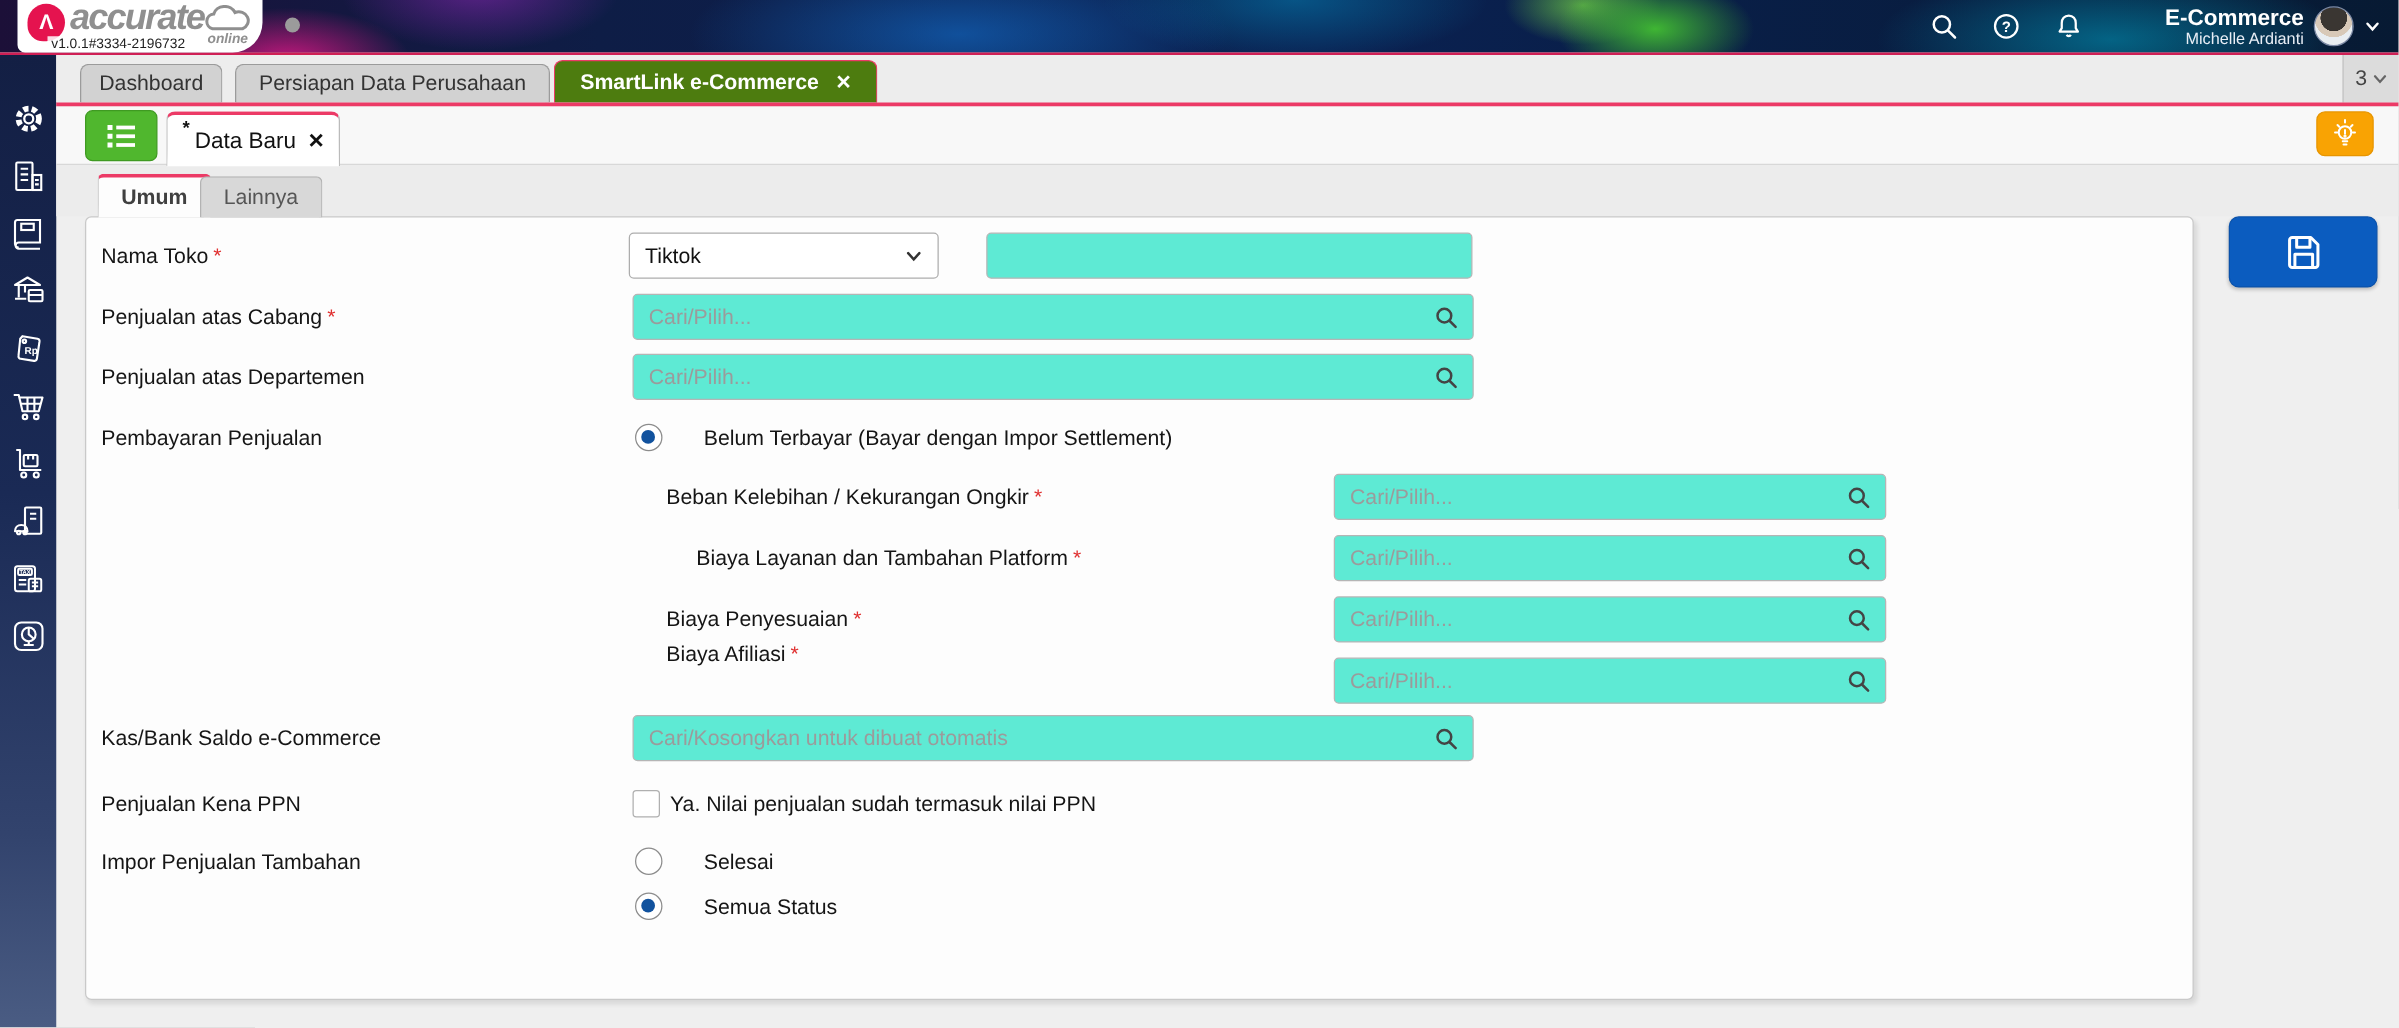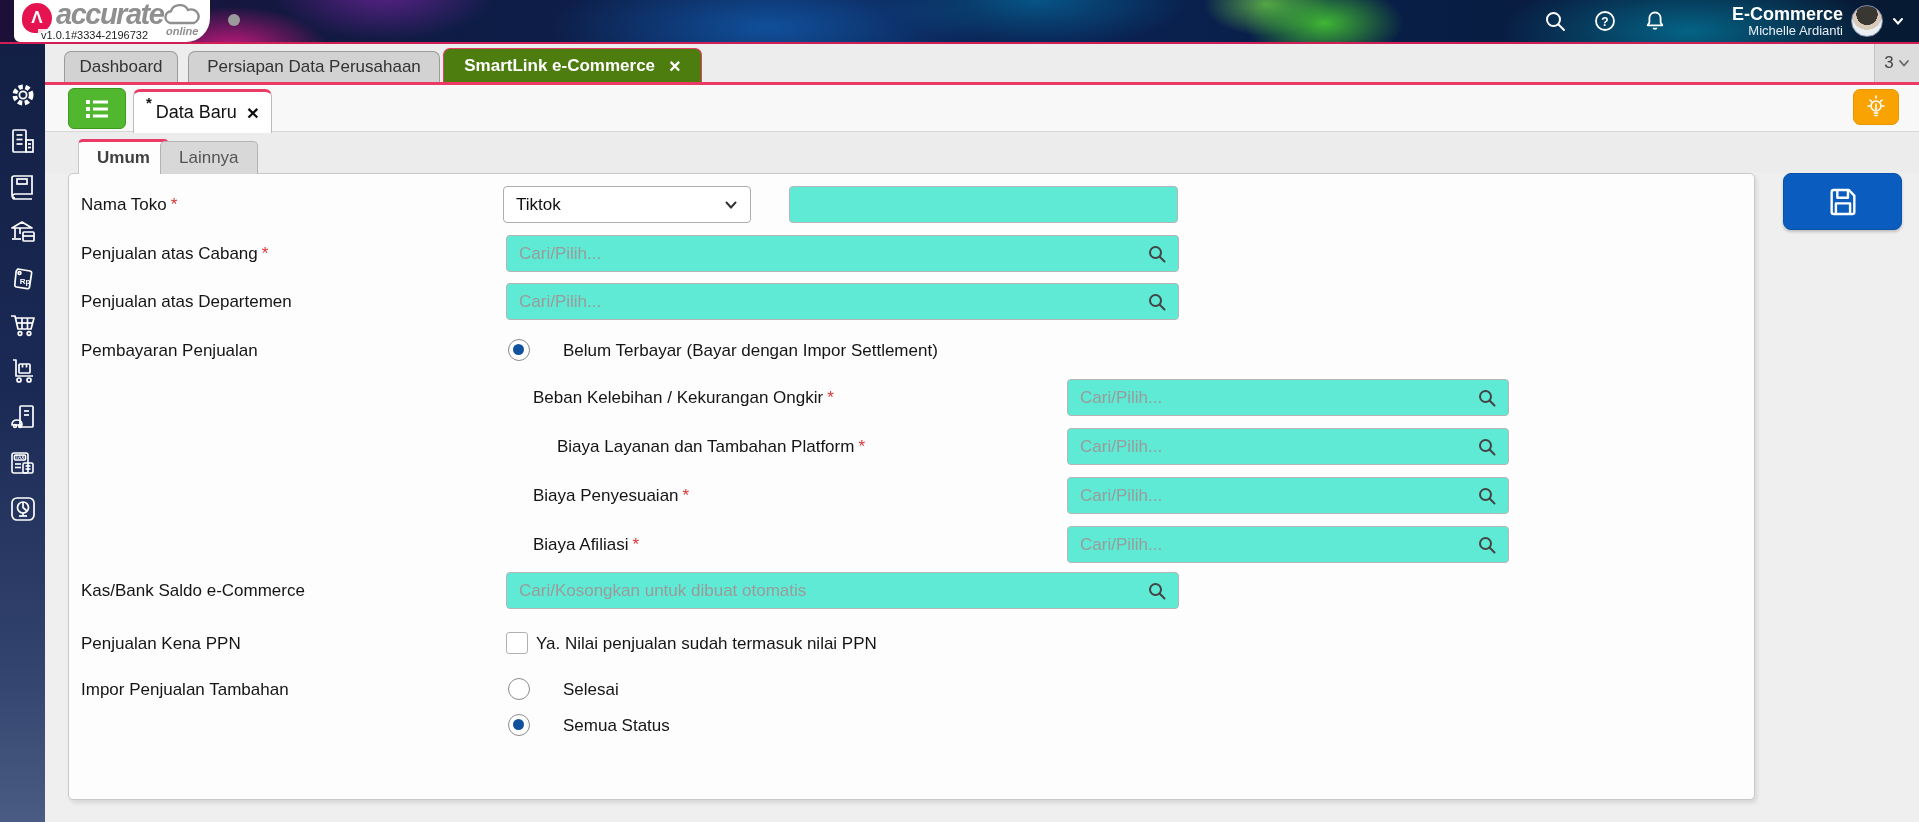--- a/index.html
+++ b/index.html
@@ -408,21 +408,21 @@
 
     <div class="flabel" style="left:464px; top:312px;">
       <span>Biaya Penyesuaian</span><span class="req">*</span>
     </div>
     <input class="tinput" style="left: 998px; top: 303px; width: 442px;" placeholder="Cari/Pilih...">
     <svg class="mag" style="left:1408px; top:312px;" viewBox="0 0 20 20" fill="none" stroke="#444" stroke-width="2" stroke-linecap="round">
         <circle cx="8.5" cy="8.5" r="5.5"></circle>
         <line x1="12.8" y1="12.8" x2="17.5" y2="17.5"></line>
       </svg>
 
-    <div class="flabel" style="left:464px; top:361px;text-align:right;">
+    <div class="flabel" style="left:464px; top:340px;text-align:right;">
       <span>Biaya Afiliasi</span><span class="req">*</span>
     </div>
     <input class="tinput" style="left: 998px; top: 352px; width: 442px;" placeholder="Cari/Pilih...">
     <svg class="mag" style="left:1408px; top:361px;" viewBox="0 0 20 20" fill="none" stroke="#444" stroke-width="2" stroke-linecap="round">
         <circle cx="8.5" cy="8.5" r="5.5"></circle>
         <line x1="12.8" y1="12.8" x2="17.5" y2="17.5"></line>
       </svg>
 
     <div class="flabel" style="left:12px; top:407px;">
       <span>Kas/Bank Saldo e-Commerce</span>

